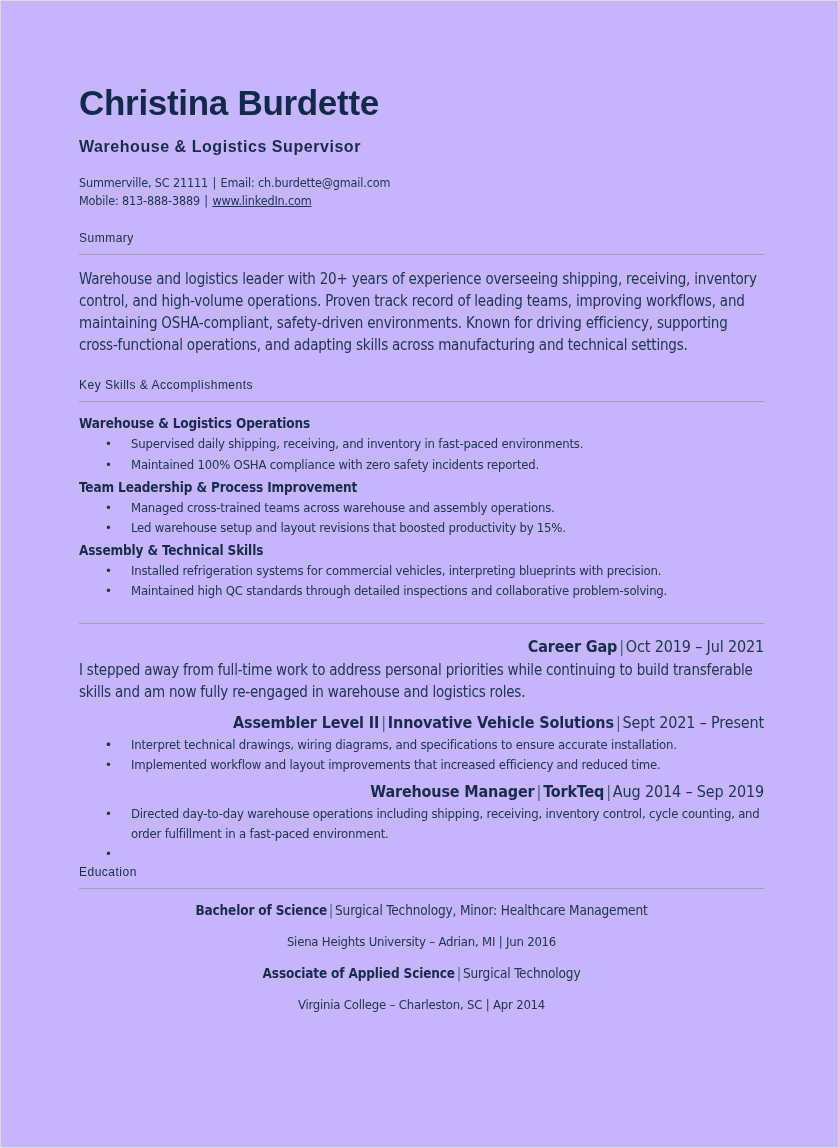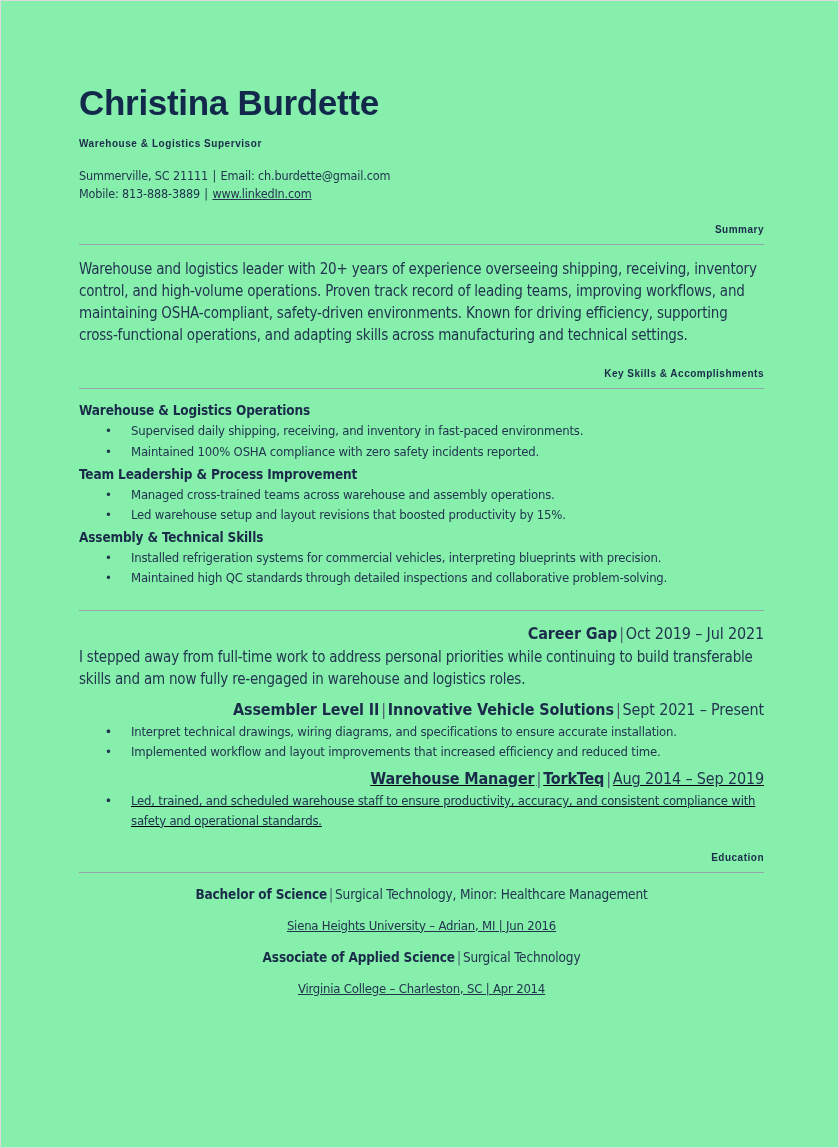--- a/index.html
+++ b/index.html
@@ -11,21 +11,21 @@
     width: 839px;
     height: 1148px;
     font-family: "Liberation Sans", sans-serif;
     -webkit-font-smoothing: antialiased;
   }
   .page {
     position: relative;
     box-sizing: border-box;
     width: 839px;
     height: 1148px;
-    background: #86efac;
+    background: #c4b5fd;
     border: 1px solid #dcdcdc;
     overflow: hidden;
   }
   .content {
     position: absolute;
     left: 78px;
     top: 84px;
     width: 685px;
   }
 
@@ -34,21 +34,21 @@
     font-family: "Liberation Sans", sans-serif;
     font-size: 35px;
     font-weight: bold;
     color: #13294b;
     letter-spacing: -0.3px;
     line-height: 1.05;
     margin: 0 0 16px 0;
   }
   .headline {
     font-family: "Liberation Sans", sans-serif;
-    font-size: 10px;
+    font-size: 16px;
     font-weight: bold;
     color: #1a2b4a;
     letter-spacing: 0.55px;
     margin: 12px 0 18px 0;
   }
   .contact-line {
     font-family: "DejaVu Sans Condensed", "Liberation Sans", sans-serif;
     font-size: 12.5px;
     color: #21354f;
     line-height: 1.42;
@@ -62,26 +62,25 @@
     color: #21354f;
     text-decoration: underline;
   }
 
   
   .section {
     margin-top: 20px;
   }
   .section-title {
     font-family: "Liberation Sans", sans-serif;
-    font-size: 10px;
-    font-weight: bold;
+    font-size: 12px;
+    font-weight: normal;
     color: #1a2b4a;
     letter-spacing: 0.5px;
     margin: 0 0 9px 0;
-    text-align: right;
   }
   .rule {
     height: 0;
     border-top: 1px solid #9aa3ab;
     margin: 0 0 13px 0;
     width: 100%;
   }
 
   
   .body-text {
@@ -122,21 +121,21 @@
     position: absolute;
     left: 26px;
     top: 0;
     font-size: 13px;
     line-height: 1.47;
     color: #21354f;
   }
 
   
   .job { margin-bottom: 8px; }
-  .job:last-child { margin-bottom: 0; text-decoration: underline; }
+  .job:last-child { margin-bottom: 0; }
   .job-heading {
     font-family: "DejaVu Sans Condensed", "Liberation Sans", sans-serif;
     font-size: 16px;
     color: #1a2b4a;
     letter-spacing: -0.15px;
     margin: 0 0 3px 0;
     text-align: right;
   }
   .job-heading .b { font-weight: bold; }
   .job-heading .pipe { color: #4a5a70; font-weight: normal; padding: 0 2px; }
@@ -155,21 +154,20 @@
   }
   .edu-heading .b { font-weight: bold; }
   .edu-heading .pipe { color: #4a5a70; font-weight: normal; padding: 0 2px; }
   .edu-heading .rest { font-weight: normal; color: #21354f; }
   .edu-sub {
     font-family: "DejaVu Sans Condensed", "Liberation Sans", sans-serif;
     font-size: 13px;
     color: #21354f;
     letter-spacing: -0.2px;
     margin: 16px;
-    text-decoration: underline;
   }
 </style>
 </head>
 <body>
 
 <div class="page">
   <div class="content">
 
     <div>
       <h1 class="name">Christina Burdette</h1>
@@ -242,22 +240,22 @@
           <li><span class="bullet-dot">•</span><span>Interpret technical drawings, wiring diagrams, and specifications to ensure accurate installation.</span></li>
           <li><span class="bullet-dot">•</span><span>Implemented workflow and layout improvements that increased efficiency and reduced  time.</span></li>
         </ul>
       </div>
 
       <div class="job">
         <div class="job-heading">
           <span class="b">Warehouse Manager</span><span class="pipe">|</span><span class="b">TorkTeq</span><span class="pipe">|</span><span class="dates">Aug 2014 – Sep 2019</span>
         </div>
         <ul class="bullets">
+          <li><span class="bullet-dot">•</span><span>Directed day-to-day warehouse operations including shipping, receiving, inventory control, cycle counting, and order fulfillment in a fast-paced environment.</span></li>
           <li><span class="bullet-dot">•</span></li>
-          <li><span class="bullet-dot">•</span><span>Led, trained, and scheduled warehouse staff to ensure productivity, accuracy, and consistent compliance with safety and operational standards.</span></li>
         </ul>
       </div>
     </div>
 
     <div class="section" style="margin-top:22px;">
       <div class="section-title">Education</div>
       <div class="rule"></div>
 
       <div class="edu-item">
         <div class="edu-heading">

